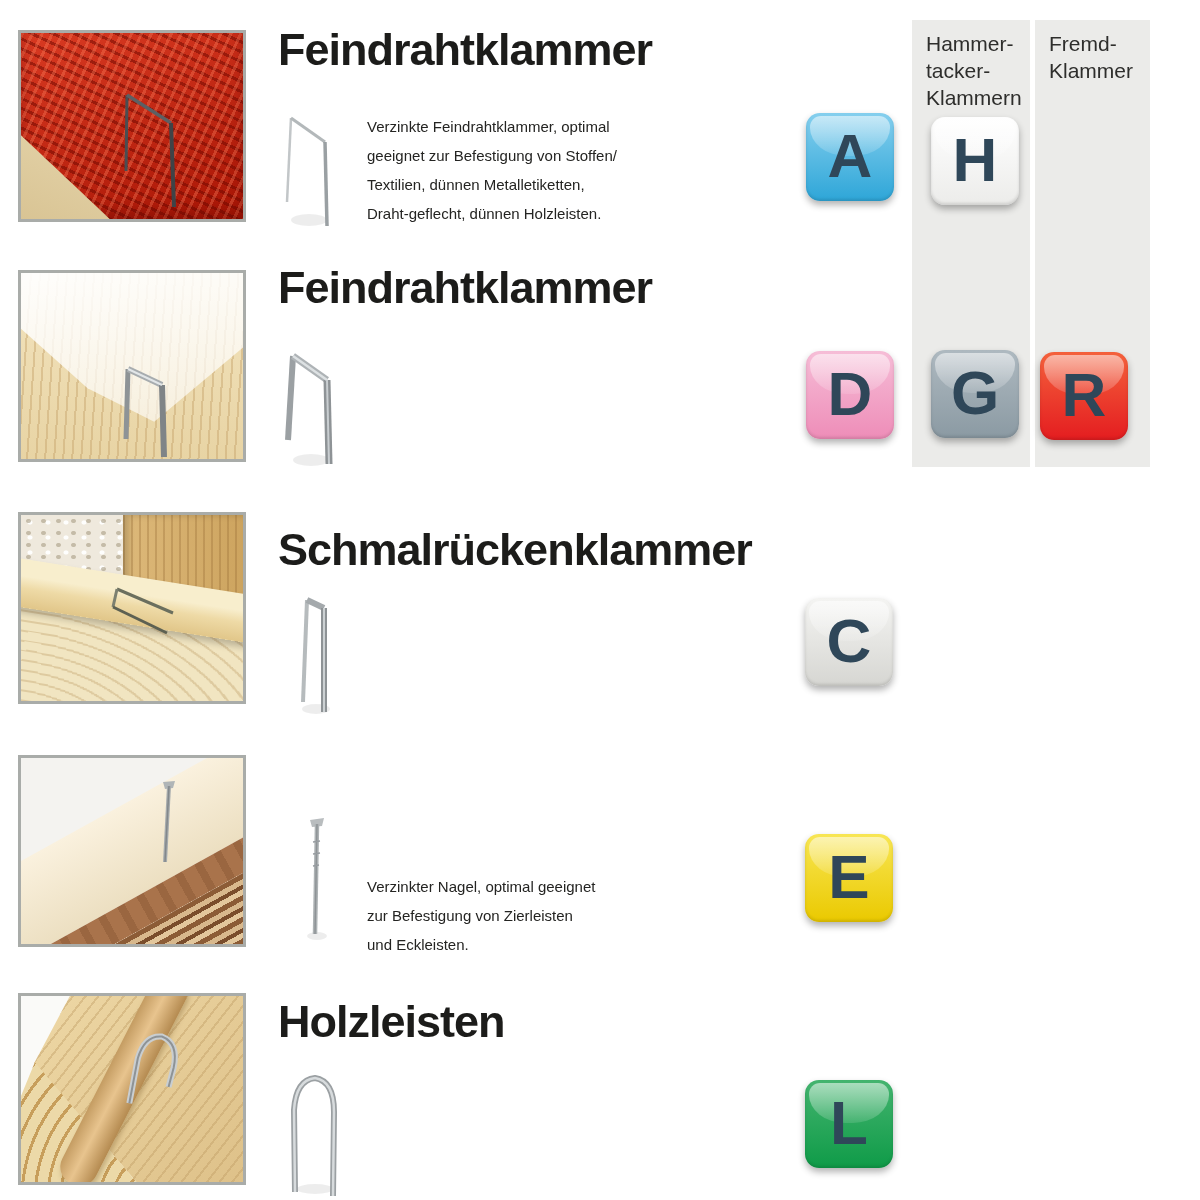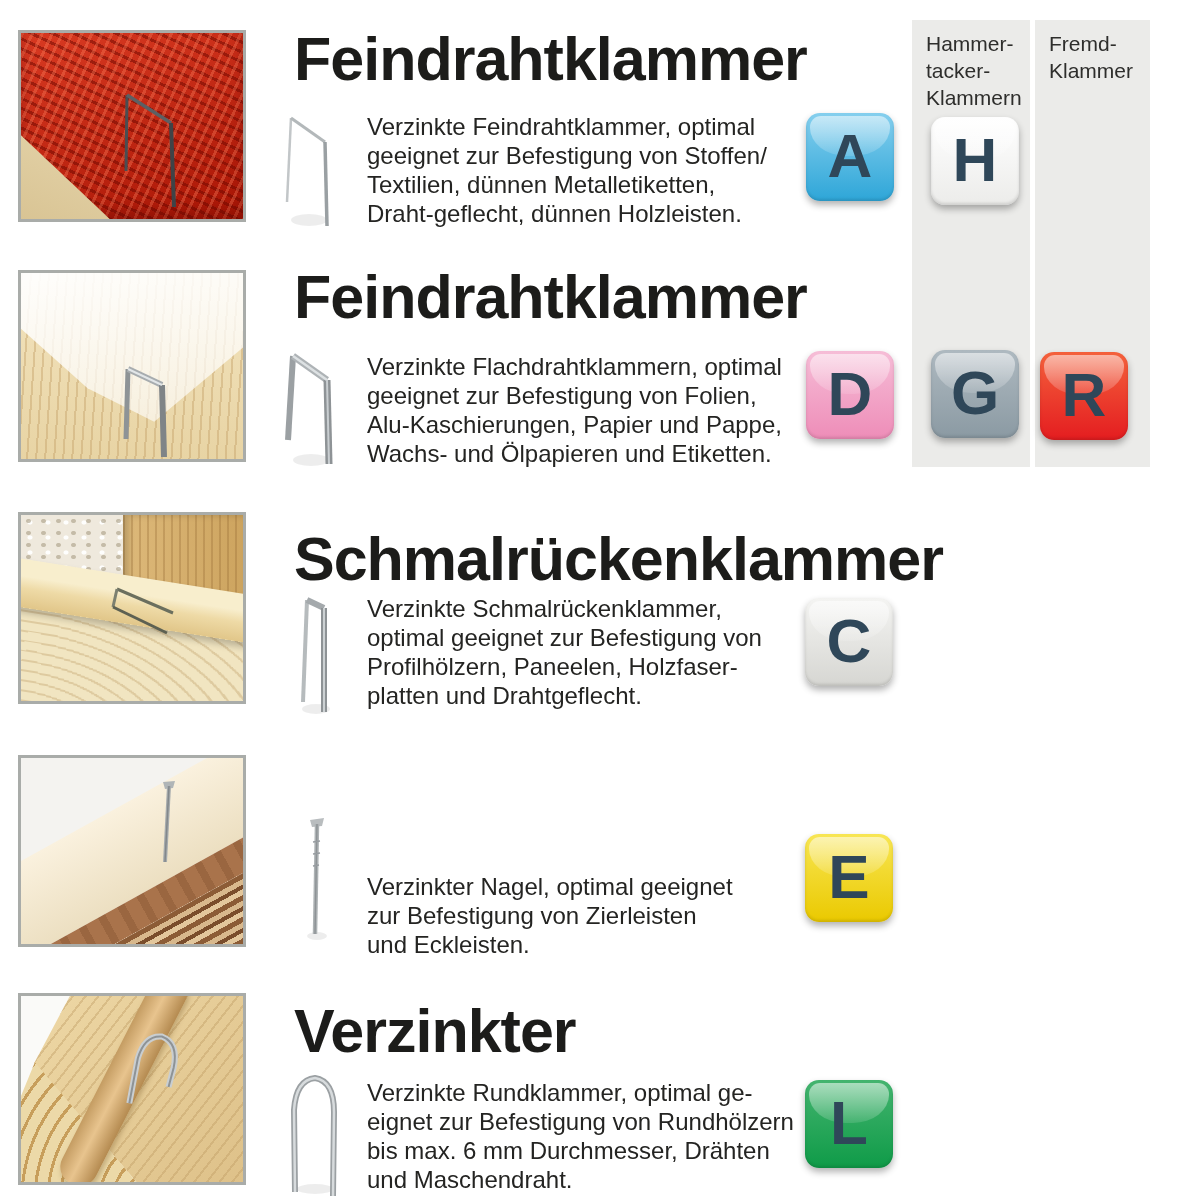--- a/index.html
+++ b/index.html
@@ -10,25 +10,25 @@
   
   .strip{position:absolute;top:20px;height:447px;background:var(--strip-bg,#ebebe9);}
   .strip-hammer{left:912px;width:118px;}
   .strip-fremd{left:1035px;width:115px;}
   .strip-label{
     padding:10px 6px 0 14px;font-size:21px;line-height:27px;color:#2e2e2c;
     white-space:pre-line;font-weight:400;
   }
   
   .row-title{
-    position:absolute;left:278px;font-size:61px;font-weight:bold;
-    letter-spacing:-1px;color:#1c1c1a;white-space:nowrap;margin-left:16px;
+    position:absolute;left:278px;font-size:45px;font-weight:bold;
+    letter-spacing:-1px;color:#1c1c1a;white-space:nowrap;
   }
   .row-desc{
-    position:absolute;left:367px;width:440px;font-size:24px;line-height:29px;
+    position:absolute;left:367px;width:440px;font-size:15px;line-height:29px;
     color:#242422;white-space:pre-line;
   }
   
   .badge{
     position:absolute;width:88px;height:88px;border-radius:14px;
     background:linear-gradient(180deg,var(--top,#ccc),var(--bottom,#999));
     box-shadow:0 4px 7px rgba(0,0,0,.30), inset 0 -2px 3px rgba(0,0,0,.12);
     display:flex;align-items:center;justify-content:center;
   }
   .badge::after{
@@ -152,24 +152,20 @@
   </div>
   <div class="row-title" style="top:262px;">Feindrahtklammer</div>
   <svg class="icon-svg" style="left:283px;top:344px;" width="54" height="125" viewBox="0 0 54 125">
     <ellipse cx="28" cy="116" rx="18" ry="6" fill="rgba(0,0,0,.07)"></ellipse>
     <path d="M10 12 L5 96" stroke="#9ba0a3" stroke-width="6" fill="none"></path>
     <path d="M10 12 L44 36" stroke="#aeb3b6" stroke-width="7" fill="none"></path>
     <path d="M44 36 L46 120" stroke="#8e9396" stroke-width="7" fill="none"></path>
     <path d="M10 12 L44 36" stroke="#dde1e3" stroke-width="2.5" fill="none"></path>
     <path d="M44 36 L46 120" stroke="#c9ced1" stroke-width="2" fill="none"></path>
   </svg>
-  <div class="row-desc" style="top:352px;">Verzinkte Flachdrahtklammern, optimal
-geeignet zur Befestigung von Folien,
-Alu-Kaschierungen, Papier und Pappe,
-Wachs- und Ölpapieren und Etiketten.</div>
   <div class="badge" style="left: 806px; top: 351px; --top: #f6bdd7; --bottom: #ee8db8;">
     <span class="badge-letter">D</span>
   </div>
   <div class="badge" style="left: 931px; top: 350px; --top: #aeb9c0; --bottom: #8b9aa3;">
     <span class="badge-letter">G</span>
   </div>
   <div class="badge" style="left: 1040px; top: 352px; --top: #f4613c; --bottom: #e41d20;">
     <span class="badge-letter">R</span>
   </div>
 
@@ -185,24 +181,20 @@
     </svg>
   </div>
   <div class="row-title" style="top:524px;">Schmalrückenklammer</div>
   <svg class="icon-svg" style="left:296px;top:590px;" width="40" height="128" viewBox="0 0 40 128">
     <ellipse cx="20" cy="119" rx="14" ry="5" fill="rgba(0,0,0,.07)"></ellipse>
     <path d="M11 10 L7 112" stroke="#b6bbbd" stroke-width="4" fill="none"></path>
     <path d="M11 10 L28 18" stroke="#a4a9ac" stroke-width="6" fill="none"></path>
     <path d="M28 18 L28 122" stroke="#8e9396" stroke-width="6" fill="none"></path>
     <path d="M28 18 L28 122" stroke="#ccd1d3" stroke-width="2" fill="none"></path>
   </svg>
-  <div class="row-desc" style="top:594px;">Verzinkte Schmalrückenklammer,
-optimal geeignet zur Befestigung von
-Profilhölzern, Paneelen, Holzfaser-
-platten und Drahtgeflecht.</div>
   <div class="badge" style="left: 805px; top: 598px; --top: #f4f4f2; --bottom: #d6d6d2;">
     <span class="badge-letter">C</span>
   </div>
 
   <div class="photo" style="top:755px;">
     <div class="layer p4-bg"></div>
     <div class="layer p4-wrap">
       <div class="layer p4-band-top"></div>
       <div class="layer p4-band-profile"></div>
       <div class="layer p4-band-ply"></div>
@@ -230,27 +222,23 @@
   <div class="photo" style="top:993px;">
     <div class="layer p5-bg"></div>
     <div class="layer p5-top"></div>
     <div class="layer p5-face"></div>
     <div class="layer p5-dowel"></div>
     <svg class="icon-svg" style="left:100px;top:28px;" width="70" height="90" viewBox="0 0 70 90">
       <path d="M16 84 L15 38 Q17 14 34 12 Q52 15 52 40 L51 60" stroke="#c9ced1" stroke-width="6" fill="none" transform="rotate(12 35 45)"></path>
       <path d="M16 84 L15 38 Q17 14 34 12 Q52 15 52 40 L51 60" stroke="#8e9396" stroke-width="2" fill="none" transform="rotate(12 35 45)"></path>
     </svg>
   </div>
-  <div class="row-title" style="top:996px;">Verzinkter</div>
+  <div class="row-title" style="top:996px;">Holzleisten</div>
   <svg class="icon-svg" style="left:288px;top:1068px;" width="54" height="130" viewBox="0 0 54 130">
     <ellipse cx="27" cy="121" rx="18" ry="5" fill="rgba(0,0,0,.07)"></ellipse>
     <path d="M7 124 L6 42 Q8 12 27 10 Q46 13 46 44 L45 128" stroke="#9ba0a3" stroke-width="6" fill="none"></path>
     <path d="M7 124 L6 42 Q8 12 27 10 Q46 13 46 44 L45 128" stroke="#d7dbdd" stroke-width="2.5" fill="none"></path>
   </svg>
-  <div class="row-desc" style="top:1078px;">Verzinkte Rundklammer, optimal ge-
-eignet zur Befestigung von Rundhölzern
-bis max. 6 mm Durchmesser, Drähten
-und Maschendraht.</div>
   <div class="badge" style="left: 805px; top: 1080px; --top: #44b46f; --bottom: #0f9b48;">
     <span class="badge-letter">L</span>
   </div>
 
 </div>
 
 </body></html>

